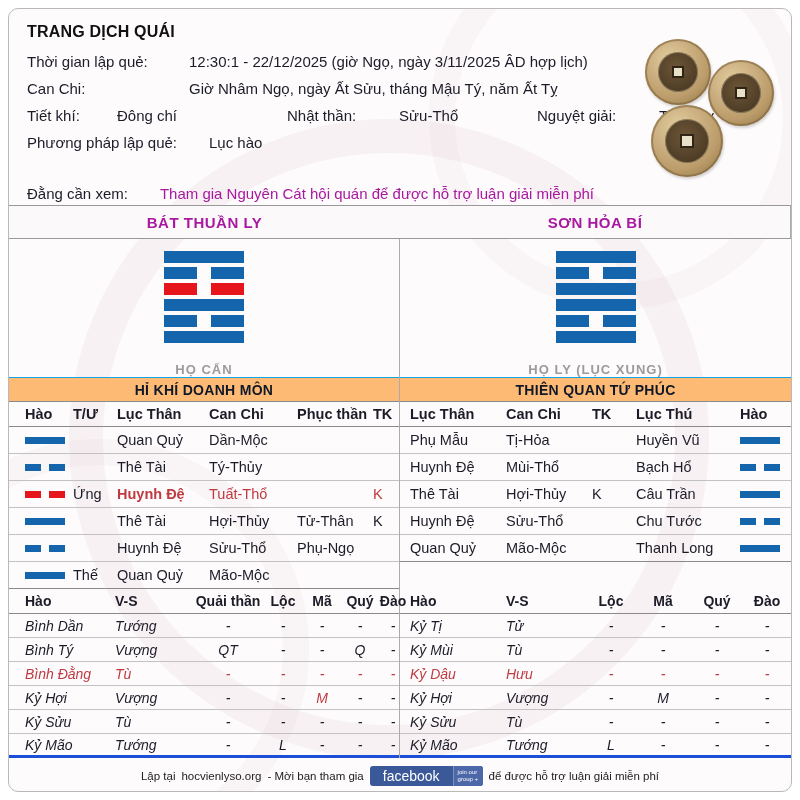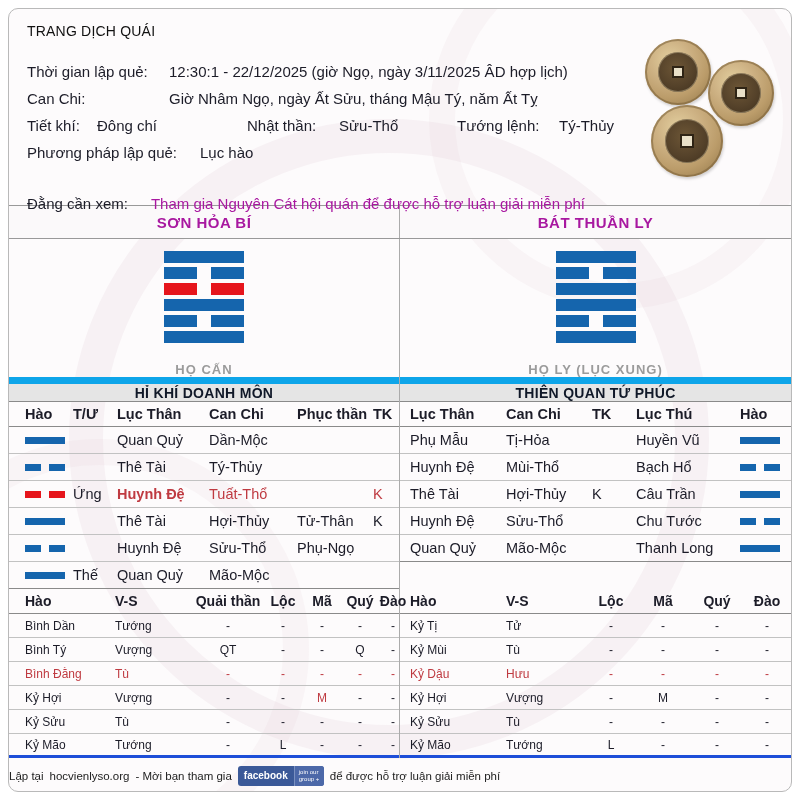--- a/index.html
+++ b/index.html
@@ -10,28 +10,28 @@
            border-radius:10px; background:#fdfbfc; overflow:hidden; }
   
   .wm { position:absolute; border-radius:50%; pointer-events:none; z-index:0; }
   .wm1 { left:60px; top:110px; width:640px; height:640px; border:34px solid rgba(219,194,206,0.16); }
   .wm2 { left:-120px; top:430px; width:420px; height:420px; border:26px solid rgba(219,194,206,0.12); }
   .wm3 { left:420px; top:-80px; width:380px; height:380px; border:26px solid rgba(219,194,206,0.12); }
   .content { position:relative; z-index:1; height:100%; }
 
   
   .header { height:196px; padding:14px 18px 0; position:relative; }
-  .page-title { font-size:14px; font-weight:400; letter-spacing:.2px; margin-bottom:23px; color:#111; }
-  .info-row { display:flex; align-items:baseline; margin-bottom:8px; font-size:15px; line-height:19px; }
+  .page-title { font-size:16px; font-weight:700; letter-spacing:.2px; margin-bottom:11px; color:#111; }
+  .info-row { display:flex; align-items:baseline; margin-bottom:8px; font-size:15px; line-height:19px;gap:20px; }
   .lbl { flex:0 0 auto; }
   .w142 { width:142px; }
   .bold { font-weight:400; }
   .purple-text { color:var(--accent-purple,#a818a0);margin-top:24px; }
   .sp70 { width:70px; } .sp150 { width:150px; } .sp92 { width:92px; } .sp118 { width:118px; } .sp102 { width:102px; }
-  .gap8 { margin-right:23px;text-align:center; }
+  .gap8 { margin-right:12px;text-align:center; }
 
   
   .coin { position:absolute; border-radius:50%; display:flex; align-items:center; justify-content:center;
     background: radial-gradient(circle at 38% 32%, #e3cf9f 0%, #cdb183 34%, #bb9c6a 62%, #8f7447 100%);
     box-shadow: inset 0 0 0 2px rgba(120,95,55,.55), 1px 2px 3px rgba(0,0,0,.18); }
   .coin-inner { width:62%; height:62%; border-radius:50%; display:flex; align-items:center; justify-content:center;
     background: radial-gradient(circle at 45% 40%, #6d5636 0%, #55422a 55%, #3f301d 100%);
     box-shadow: inset 0 0 0 1px rgba(235,220,180,.35); }
   .coin-hole { width:30%; height:30%; background:#e9e0c8; box-shadow: inset 0 0 0 2px #2f2415; }
   .coin1 { left:636px; top:30px;  width:66px; height:66px; }
@@ -54,50 +54,50 @@
   .hx-stack .seg.full { width:80px; }
   .hx-stack .seg.part { width:33px; }
   .family { margin-top:7px; font-size:13px; font-weight:700; letter-spacing:1px; color:#9b9b9b; }
   .c-blue { background:var(--line-blue,#1565ad); }
   .c-red  { background:var(--line-red,#e6151c); }
 
   
   .mt-wrap { display:flex; }
   .mt { width:50%; }
   .mt.l { border-right:1px solid #ababab; }
-  .mt-title { height:25px; border-top:7px solid #0ea5e9; border-bottom:1px solid #8a8a8a; display:flex;
+  .mt-title { height:25px; border-top:1px solid #0ea5e9; border-bottom:1px solid #8a8a8a; display:flex;
               align-items:center; justify-content:center; font-weight:700; font-size:14px; color:#101828;
-              background:#e5e5e5; letter-spacing:.3px; }
+              background:#fdba74; letter-spacing:.3px; }
   .grid-l { display:grid; grid-template-columns:48px 44px 92px 88px 76px 34px; padding-left:16px; align-items:center; }
   .grid-r { display:grid; grid-template-columns:96px 86px 44px 104px 52px; padding-left:10px; align-items:center; }
   .mt-head { height:25px; border-bottom:1px solid #8a8a8a; font-weight:700; font-size:14.5px; }
   .mt-row  { height:27px; border-bottom:1px solid #c2c2c2; font-size:14.5px; }
   .mt-row:last-child { border-bottom:1px solid #8a8a8a; }
   .cell { overflow:hidden; white-space:nowrap; }
   .ctr { text-align:center; }
   .red { color:var(--highlight-red,#bf3a41); }
   .b { font-weight:700; }
   
   .tln { display:flex; justify-content:space-between; width:40px; height:7px; }
   .tln .seg { height:7px; }
   .tln .seg.full { width:40px; }
   .tln .seg.part { width:16px; }
 
   
   .bt-head { height:25px; border-bottom:1px solid #8a8a8a; font-weight:700; font-size:14px; }
-  .bt-row  { height:24px; border-bottom:1px solid #c2c2c2; font-size:12px; }
+  .bt-row  { height:24px; border-bottom:1px solid #c2c2c2; font-size:14px;font-style:italic; }
   .bt-row:last-child { border-bottom:3px solid #1d4ed8; }
   .grid-bl { display:grid; grid-template-columns:90px 78px 70px 40px 38px 38px 28px; padding-left:16px; align-items:center; }
   .grid-br { display:grid; grid-template-columns:96px 80px 50px 54px 54px 46px; padding-left:10px; align-items:center; }
 
   
-  .footer { height:35px; display:flex; align-items:center; justify-content:flex-start; gap:6px; font-size:11.5px; color:#222; }
+  .footer { height:35px; display:flex; align-items:center; justify-content:center; gap:6px; font-size:11.5px; color:#222; }
   .fb { display:inline-flex; align-items:stretch; background:var(--facebook-blue,#3b5998); border-radius:3px;
         color:#fff; overflow:hidden; height:20px; }
-  .fb-name { padding:0 6px; font-weight:700; font-size:10px; display:flex; align-items:center; }
+  .fb-name { padding:0 13px; font-weight:400; font-size:14px; display:flex; align-items:center; }
   .fb-join { border-left:1px solid #7a90c0; background:#4c68a8; font-size:6px; line-height:7px; padding:2px 4px;
              display:flex; align-items:center; text-align:left; width:30px; }
 </style>
 </head>
 <body>
 
 <div class="page">
   <div class="frame">
     <div class="wm wm1"></div>
     <div class="wm wm2"></div>
@@ -116,21 +116,21 @@
         <div class="info-row">
           <span class="lbl w142">Can Chi:</span>
           <span>Giờ Nhâm Ngọ, ngày Ất Sửu, tháng Mậu Tý, năm Ất Tỵ</span>
         </div>
 
         <div class="info-row">
           <span class="lbl sp70">Tiết khí:</span>
           <span class="bold sp150">Đông chí</span>
           <span class="lbl sp92">Nhật thần:</span>
           <span class="bold sp118">Sửu-Thổ</span>
-          <span class="lbl sp102">Tướng lệnh:</span>
+          <span class="lbl sp102">Nguyệt giải:</span>
           <span class="bold">Tý-Thủy</span>
         </div>
 
         <div class="info-row">
           <span class="lbl gap8">Phương pháp lập quẻ:</span>
           <span class="bold">Lục hào</span>
         </div>
 
         <div class="info-row">
           <span class="lbl gap8">Đằng cần xem:</span>
@@ -148,25 +148,25 @@
             </div>
           </div>
         <div class="coin coin3">
             <div class="coin-inner">
               <div class="coin-hole"></div>
             </div>
           </div>
       </div>
 
       <div class="hexname-band">
+        <div class="half">
+          <span class="hexname">BÁT THUẦN LY</span>
+        </div>
         <div class="half l">
           <span class="hexname">SƠN HỎA BÍ</span>
-        </div>
-        <div class="half">
-          <span class="hexname">BÁT THUẦN LY</span>
         </div>
       </div>
 
       <div class="hex-area">
         <div class="hex-half l">
           <div class="hx-stack" id="hx-left">
               <div class="lnrow">
                 <span class="seg full c-blue"></span>
               </div>
               <div class="lnrow">

